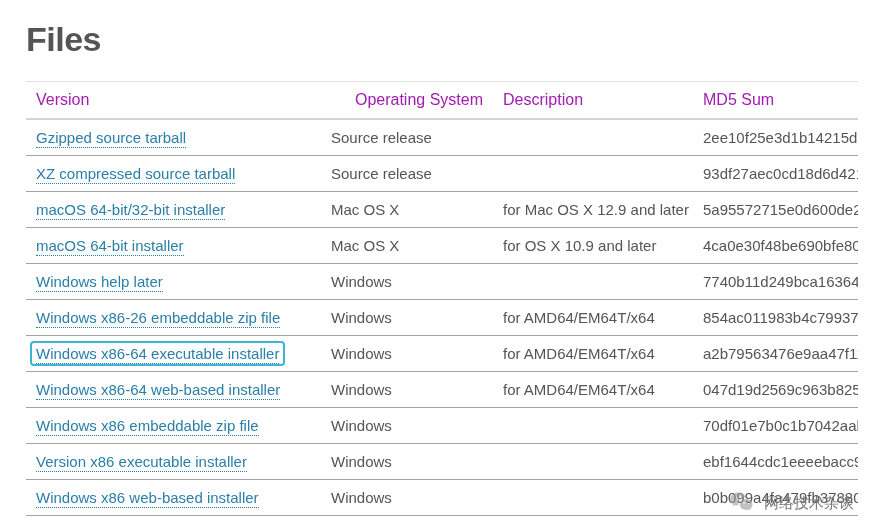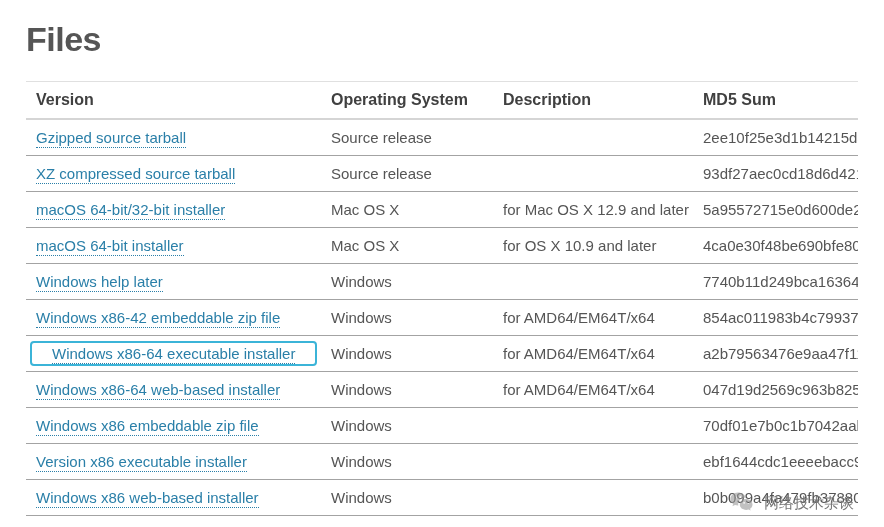--- a/index.html
+++ b/index.html
@@ -29,39 +29,39 @@
     padding: 9px 10px;
     border-bottom: 1px solid #a3a3a3;
     font-size: 15px;
     color: #555;
     overflow: hidden;
     white-space: nowrap;
   }
   th {
     border-top: 1px solid #e0e0e0;
     border-bottom: 2px solid #d5d5d5;
-    font-weight: 700;
-    color: #404040;
+    font-weight: 400;
+    color: #a21caf;
     font-size: 16px;
   }
   th.col-version { width: 295px; }
-  th.col-os { width: 172px; }
+  th.col-os { width: 172px; text-align: right; }
   th.col-desc { width: 200px; }
   th.col-md5 { width: auto; }
   a.dl {
     color: #2a7fa8;
     text-decoration: none;
     border-bottom: 1px dotted #2a7fa8;
     padding-bottom: 1px;
   }
   .highlight-box {
     display: inline-block;
     border: 2px solid #3bb4d8;
     border-radius: 4px;
-    padding: 2px 20px;
+    padding: 2px 4px;
     margin: -4px -6px;
   }
   .footer-brand {
     position: absolute;
     right: 30px;
     bottom: 10px;
     display: flex;
     align-items: center;
     gap: 8px;
     color: #777;
@@ -113,21 +113,21 @@
         <td>for OS X 10.9 and later</td>
         <td>4ca0e30f48be690bfe8011</td>
       </tr>
       <tr>
         <td><a class="dl" href="#">Windows help later</a></td>
         <td>Windows</td>
         <td></td>
         <td>7740b11d249bca16364f4</td>
       </tr>
       <tr>
-        <td><a class="dl" href="#">Windows x86-42 embeddable zip file</a></td>
+        <td><a class="dl" href="#">Windows x86-26 embeddable zip file</a></td>
         <td>Windows</td>
         <td>for AMD64/EM64T/x64</td>
         <td>854ac011983b4c799379a</td>
       </tr>
       <tr>
         <td><span class="highlight-box"><a class="dl" href="#">Windows x86-64 executable installer</a></span></td>
         <td>Windows</td>
         <td>for AMD64/EM64T/x64</td>
         <td>a2b79563476e9aa47f1185</td>
       </tr>

